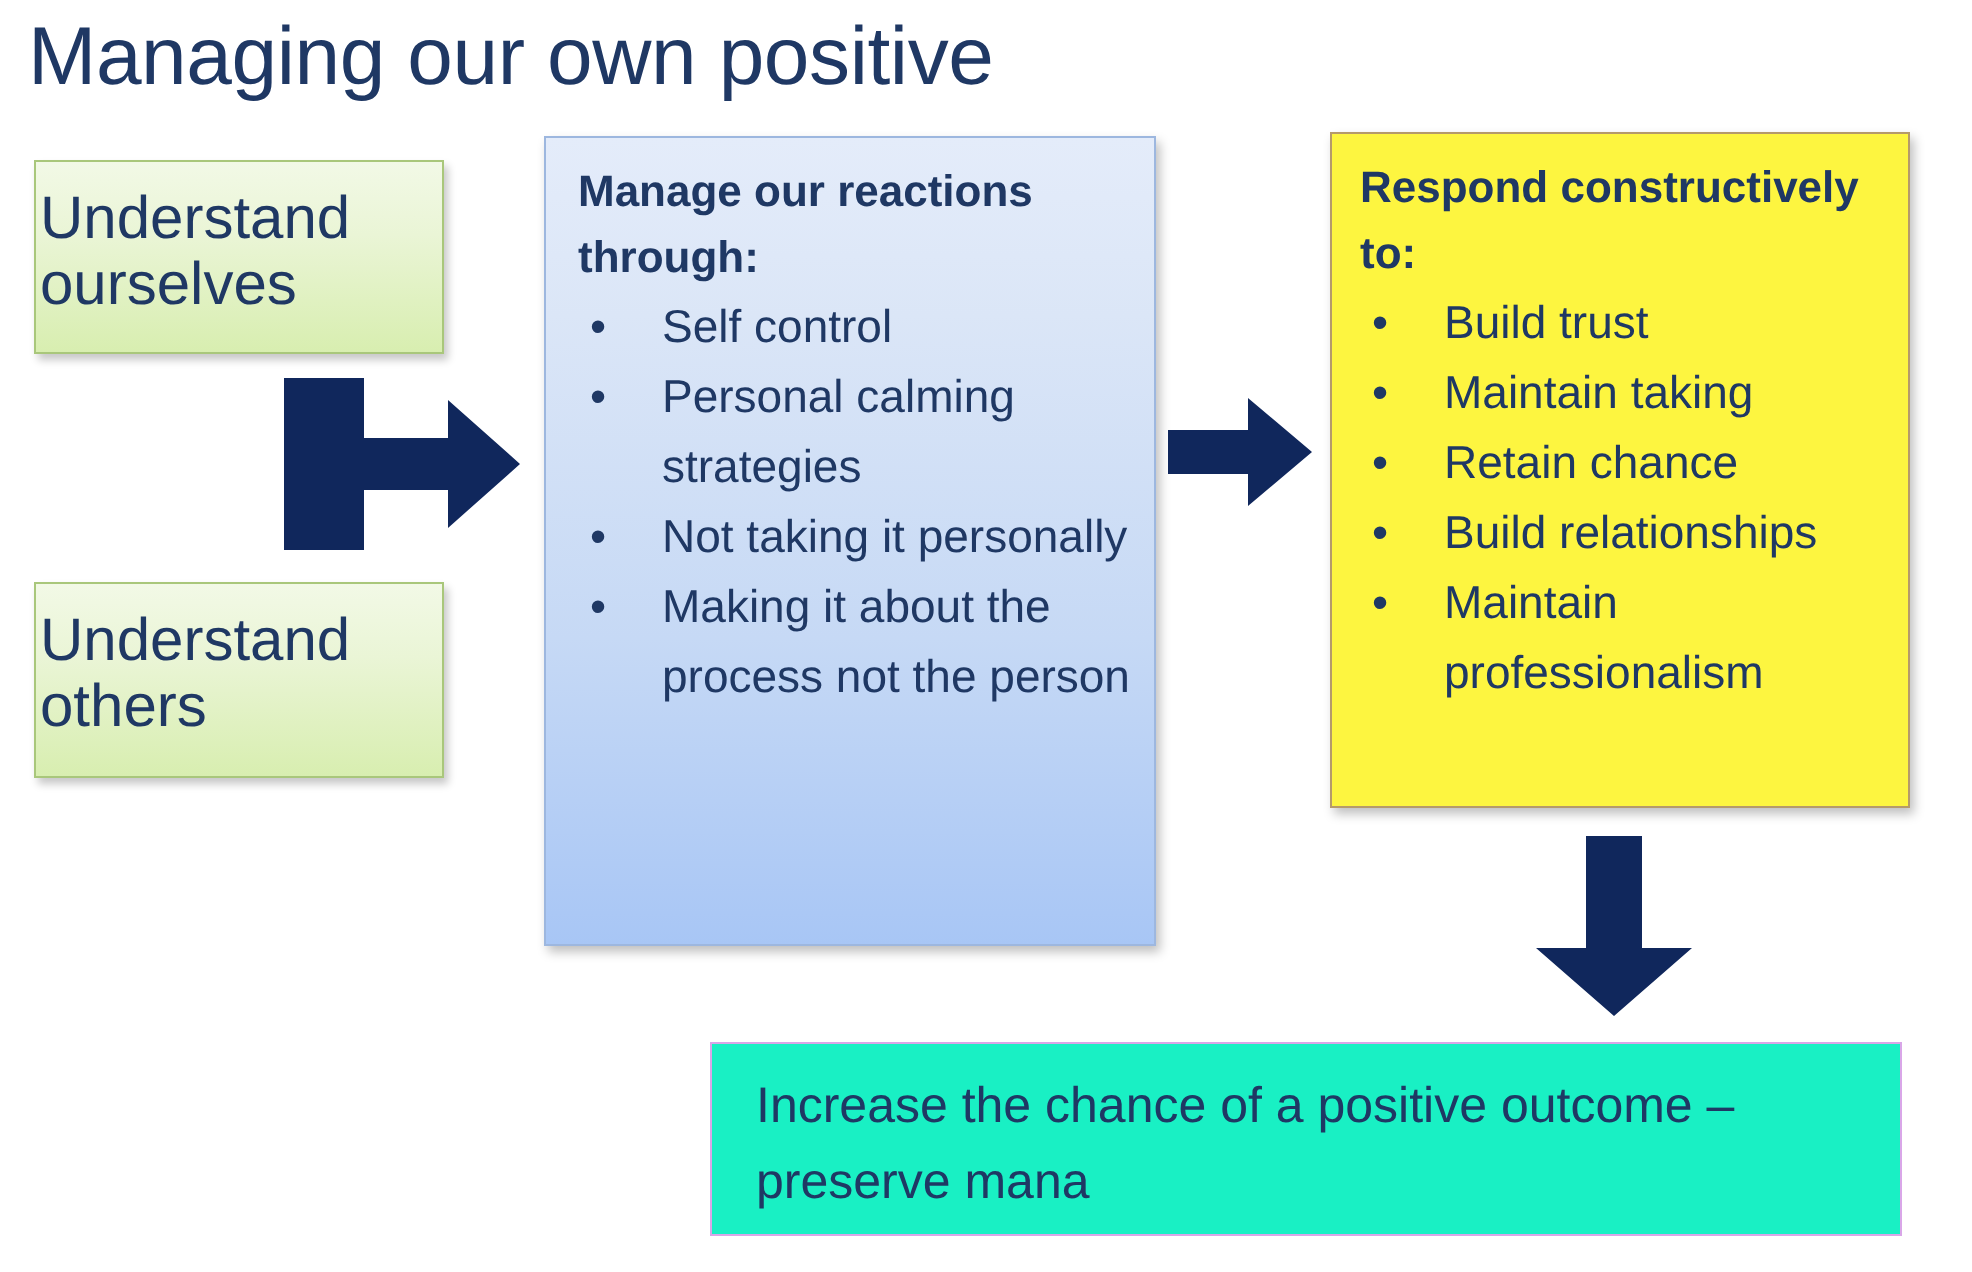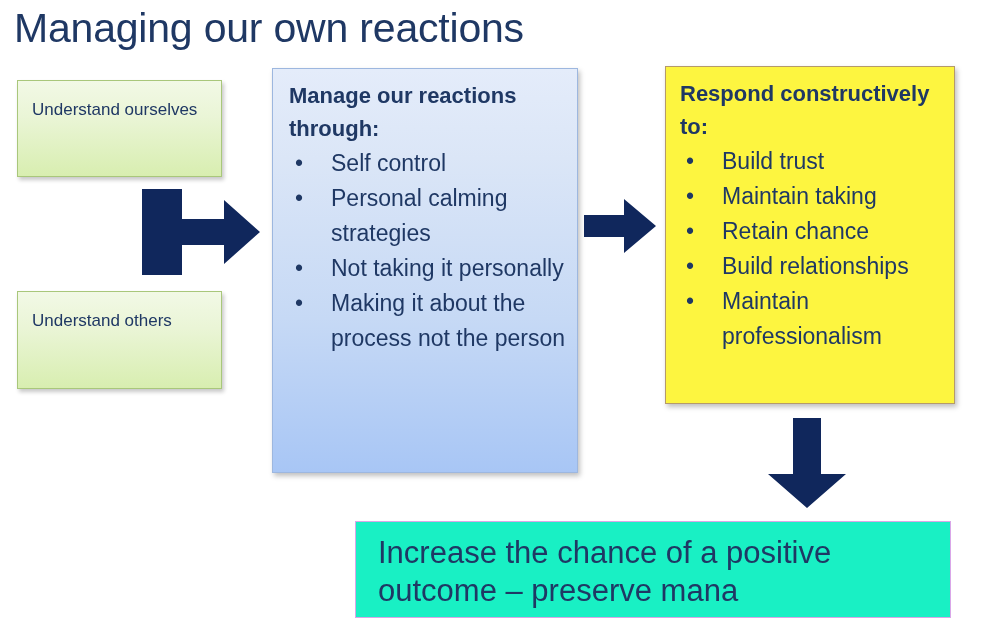--- a/index.html
+++ b/index.html
@@ -41,22 +41,22 @@
     color: #1f3864;
   }
 
   
   .green-box {
     left: 17px;
     width: 205px;
     border: 1px solid #a9c77b;
     background: linear-gradient(to bottom, #f2f9e6 0%, #eaf5d6 38%, #d8eeb0 100%);
     box-shadow: 2px 3px 4px rgba(0,0,0,0.22);
-    padding: 12px 14px 10px 14px;
-    font-size: 17px;
+    padding: 12px 14px 10px 2px;
+    font-size: 30px;
     line-height: 33px;
     font-weight: 400;
   }
   #green-box-1 { top: 80px; height: 97px; }
   #green-box-2 { top: 291px; height: 98px; }
 
   
   #blue-box {
     left: 272px;
     top: 68px;
@@ -80,21 +80,21 @@
   }
   
   #teal-box {
     left: 355px;
     top: 521px;
     width: 596px;
     height: 97px;
     border: 1px solid #d9a6e8;
     background: #19f0c4;
     padding: 12px 22px 10px 22px;
-    font-size: 31px;
+    font-size: 25px;
     line-height: 38px;
     font-weight: 400;
     color: #1f3864;
   }
 
   .box-heading {
     font-size: 22px;
     line-height: 33px;
     font-weight: 700;
     color: #1f3864;
@@ -127,21 +127,21 @@
   #arrow-right-block { left: 142px; top: 189px; width: 118px; height: 86px; }
   #arrow-right-plain { left: 584px; top: 199px; width: 72px; height: 54px; }
   #arrow-down       { left: 768px; top: 418px; width: 78px; height: 90px; }
   .arrow svg { display: block; width: 100%; height: 100%; }
 </style>
 </head>
 <body>
 
 <div id="slide">
 
-  <div id="slide-title">Managing our own reactions</div>
+  <div id="slide-title">Managing our own positive</div>
 
   <div class="box green-box" id="green-box-1">
     <span>Understand ourselves</span>
   </div>
 
   <div class="box green-box" id="green-box-2">
     <span>Understand others</span>
   </div>
 
   <div class="arrow" id="arrow-right-block">

